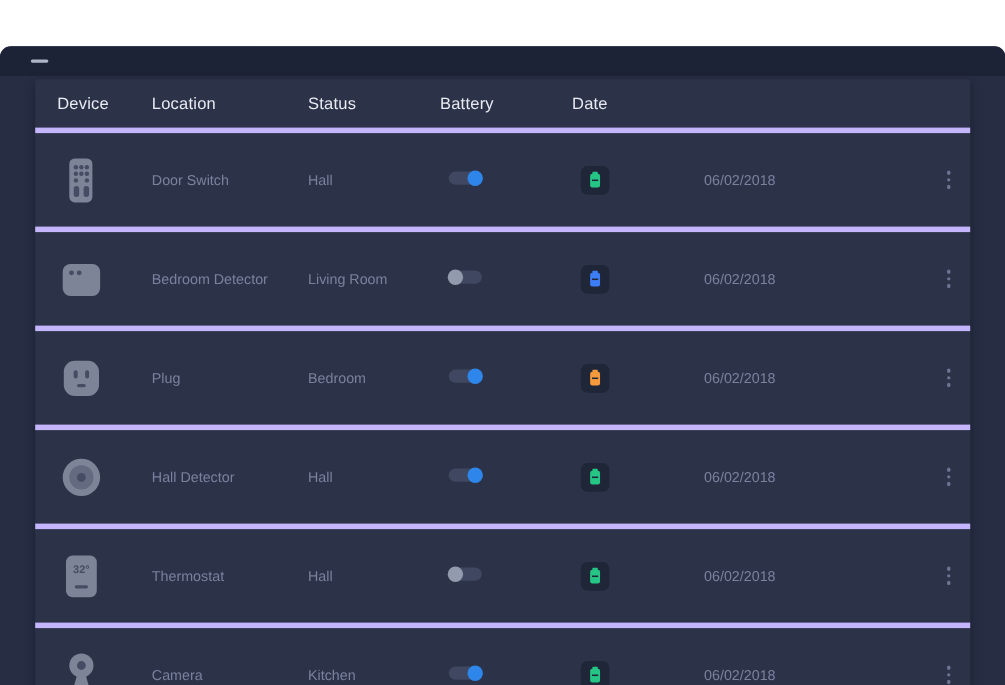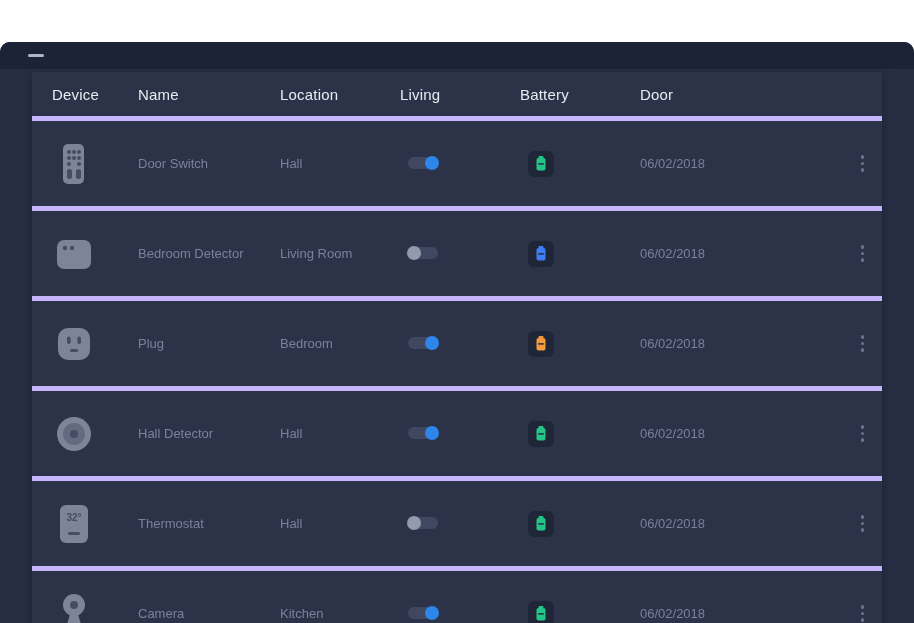--- a/index.html
+++ b/index.html
@@ -102,25 +102,24 @@
 <body>
 
 <div class="frame">
   <div class="titlebar">
     <span class="title-dash"></span>
   </div>
 
   <div class="card">
     <div class="row header-row">
       <span class="hcell">Device</span>
-      <span class="hcell">Name</span>
       <span class="hcell">Location</span>
-      <span class="hcell">Living</span>
+      <span class="hcell">Status</span>
       <span class="hcell">Battery</span>
-      <span class="hcell">Door</span>
+      <span class="hcell">Date</span>
       <span class="hcell"></span>
     </div>
     <div id="rows">
   <div class="row">
     <span class="device-tile">
             <svg width="44" height="44" viewBox="0 0 44 44">
       <rect x="11" y="2" width="21" height="40" rx="5" fill="#7d8498"></rect>
       <circle cx="17" cy="10" r="2" fill="#454c63"></circle>
               <circle cx="22" cy="10" r="2" fill="#454c63"></circle>
               <circle cx="27" cy="10" r="2" fill="#454c63"></circle>

